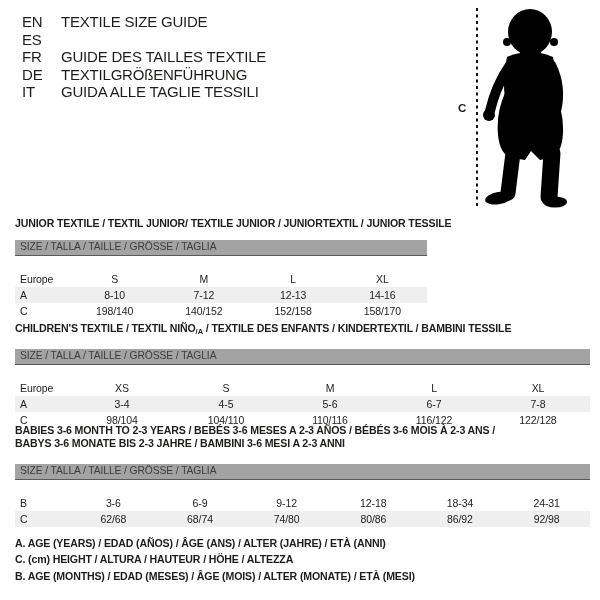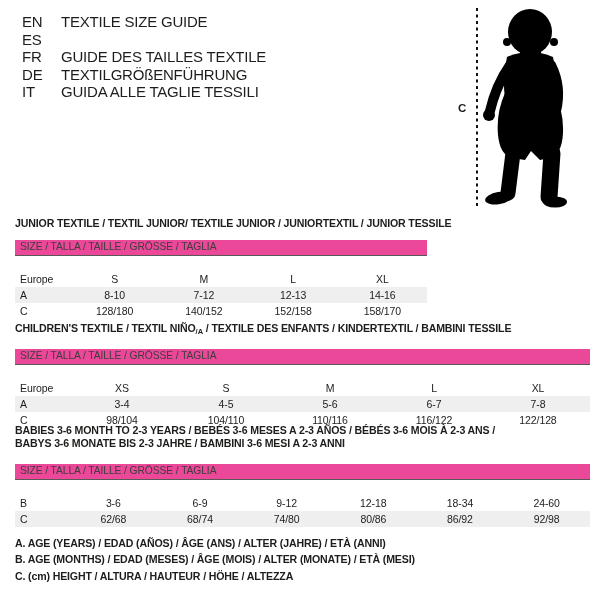--- a/index.html
+++ b/index.html
@@ -16,21 +16,21 @@
   .figure-c{position:absolute;left:458px;top:102px;font-weight:bold;font-size:11.5px;}
 
   
   .block{position:absolute;left:15px;}
   .block1{top:217px;width:412px;}
   .block2{top:322px;width:575px;}
   .block3{top:424px;width:575px;}
   .tbl-title{font-weight:bold;font-size:10.6px;line-height:12px;letter-spacing:-0.15px;white-space:nowrap;margin-bottom:11px;}
   .block3 .tbl-title{line-height:13px;margin-bottom:14px;}
   .tbl-title sub{font-size:7.5px;vertical-align:-2px;letter-spacing:0;}
-  .size-bar{background:#ec4899;border-bottom:1.5px solid #595959;height:14.5px;line-height:14.5px;
+  .size-bar{background:#a3a3a3;border-bottom:1.5px solid #595959;height:14.5px;line-height:14.5px;
             padding-left:5px;font-size:10.3px;color:#3d3d3d;letter-spacing:-0.1px;}
   table{border-collapse:collapse;table-layout:fixed;width:100%;margin-top:15px;}
   col.lblcol{width:55px;}
   td{font-size:10.5px;height:16px;padding:0;text-align:center;letter-spacing:-0.1px;color:#222;}
   td.lbl{text-align:left;padding-left:5px;color:#1d1d1b;}
   tbody tr.alt{background:#efefef;}
 
   
   .footnotes{position:absolute;left:15px;top:535px;font-weight:bold;font-size:10.6px;
              line-height:16.4px;letter-spacing:-0.15px;white-space:nowrap;}
@@ -112,21 +112,21 @@
         </tr>
         <tr class="alt">
           <td class="lbl">A</td>
           <td>8-10</td>
           <td>7-12</td>
           <td>12-13</td>
           <td>14-16</td>
         </tr>
         <tr>
           <td class="lbl">C</td>
-          <td>128/180</td>
+          <td>198/140</td>
           <td>140/152</td>
           <td>152/158</td>
           <td>158/170</td>
         </tr>
       </tbody>
     </table>
   </div>
 
   <div class="block block2">
     <div class="tbl-title">
@@ -188,34 +188,34 @@
           <col>
         </colgroup>
       <tbody>
         <tr>
           <td class="lbl">B</td>
           <td>3-6</td>
           <td>6-9</td>
           <td>9-12</td>
           <td>12-18</td>
           <td>18-34</td>
-          <td>24-60</td>
+          <td>24-31</td>
         </tr>
         <tr class="alt">
           <td class="lbl">C</td>
           <td>62/68</td>
           <td>68/74</td>
           <td>74/80</td>
           <td>80/86</td>
           <td>86/92</td>
           <td>92/98</td>
         </tr>
       </tbody>
     </table>
   </div>
 
   <div class="footnotes">
     <div>A. AGE (YEARS) / EDAD (AÑOS) / ÂGE (ANS) / ALTER (JAHRE) / ETÀ (ANNI)</div>
+    <div>C. (cm) HEIGHT / ALTURA / HAUTEUR / HÖHE / ALTEZZA</div>
     <div>B. AGE (MONTHS) / EDAD (MESES) / ÂGE (MOIS) / ALTER (MONATE) / ETÀ (MESI)</div>
-    <div>C. (cm) HEIGHT / ALTURA / HAUTEUR / HÖHE / ALTEZZA</div>
   </div>
 
 </div>
 
 </body></html>

